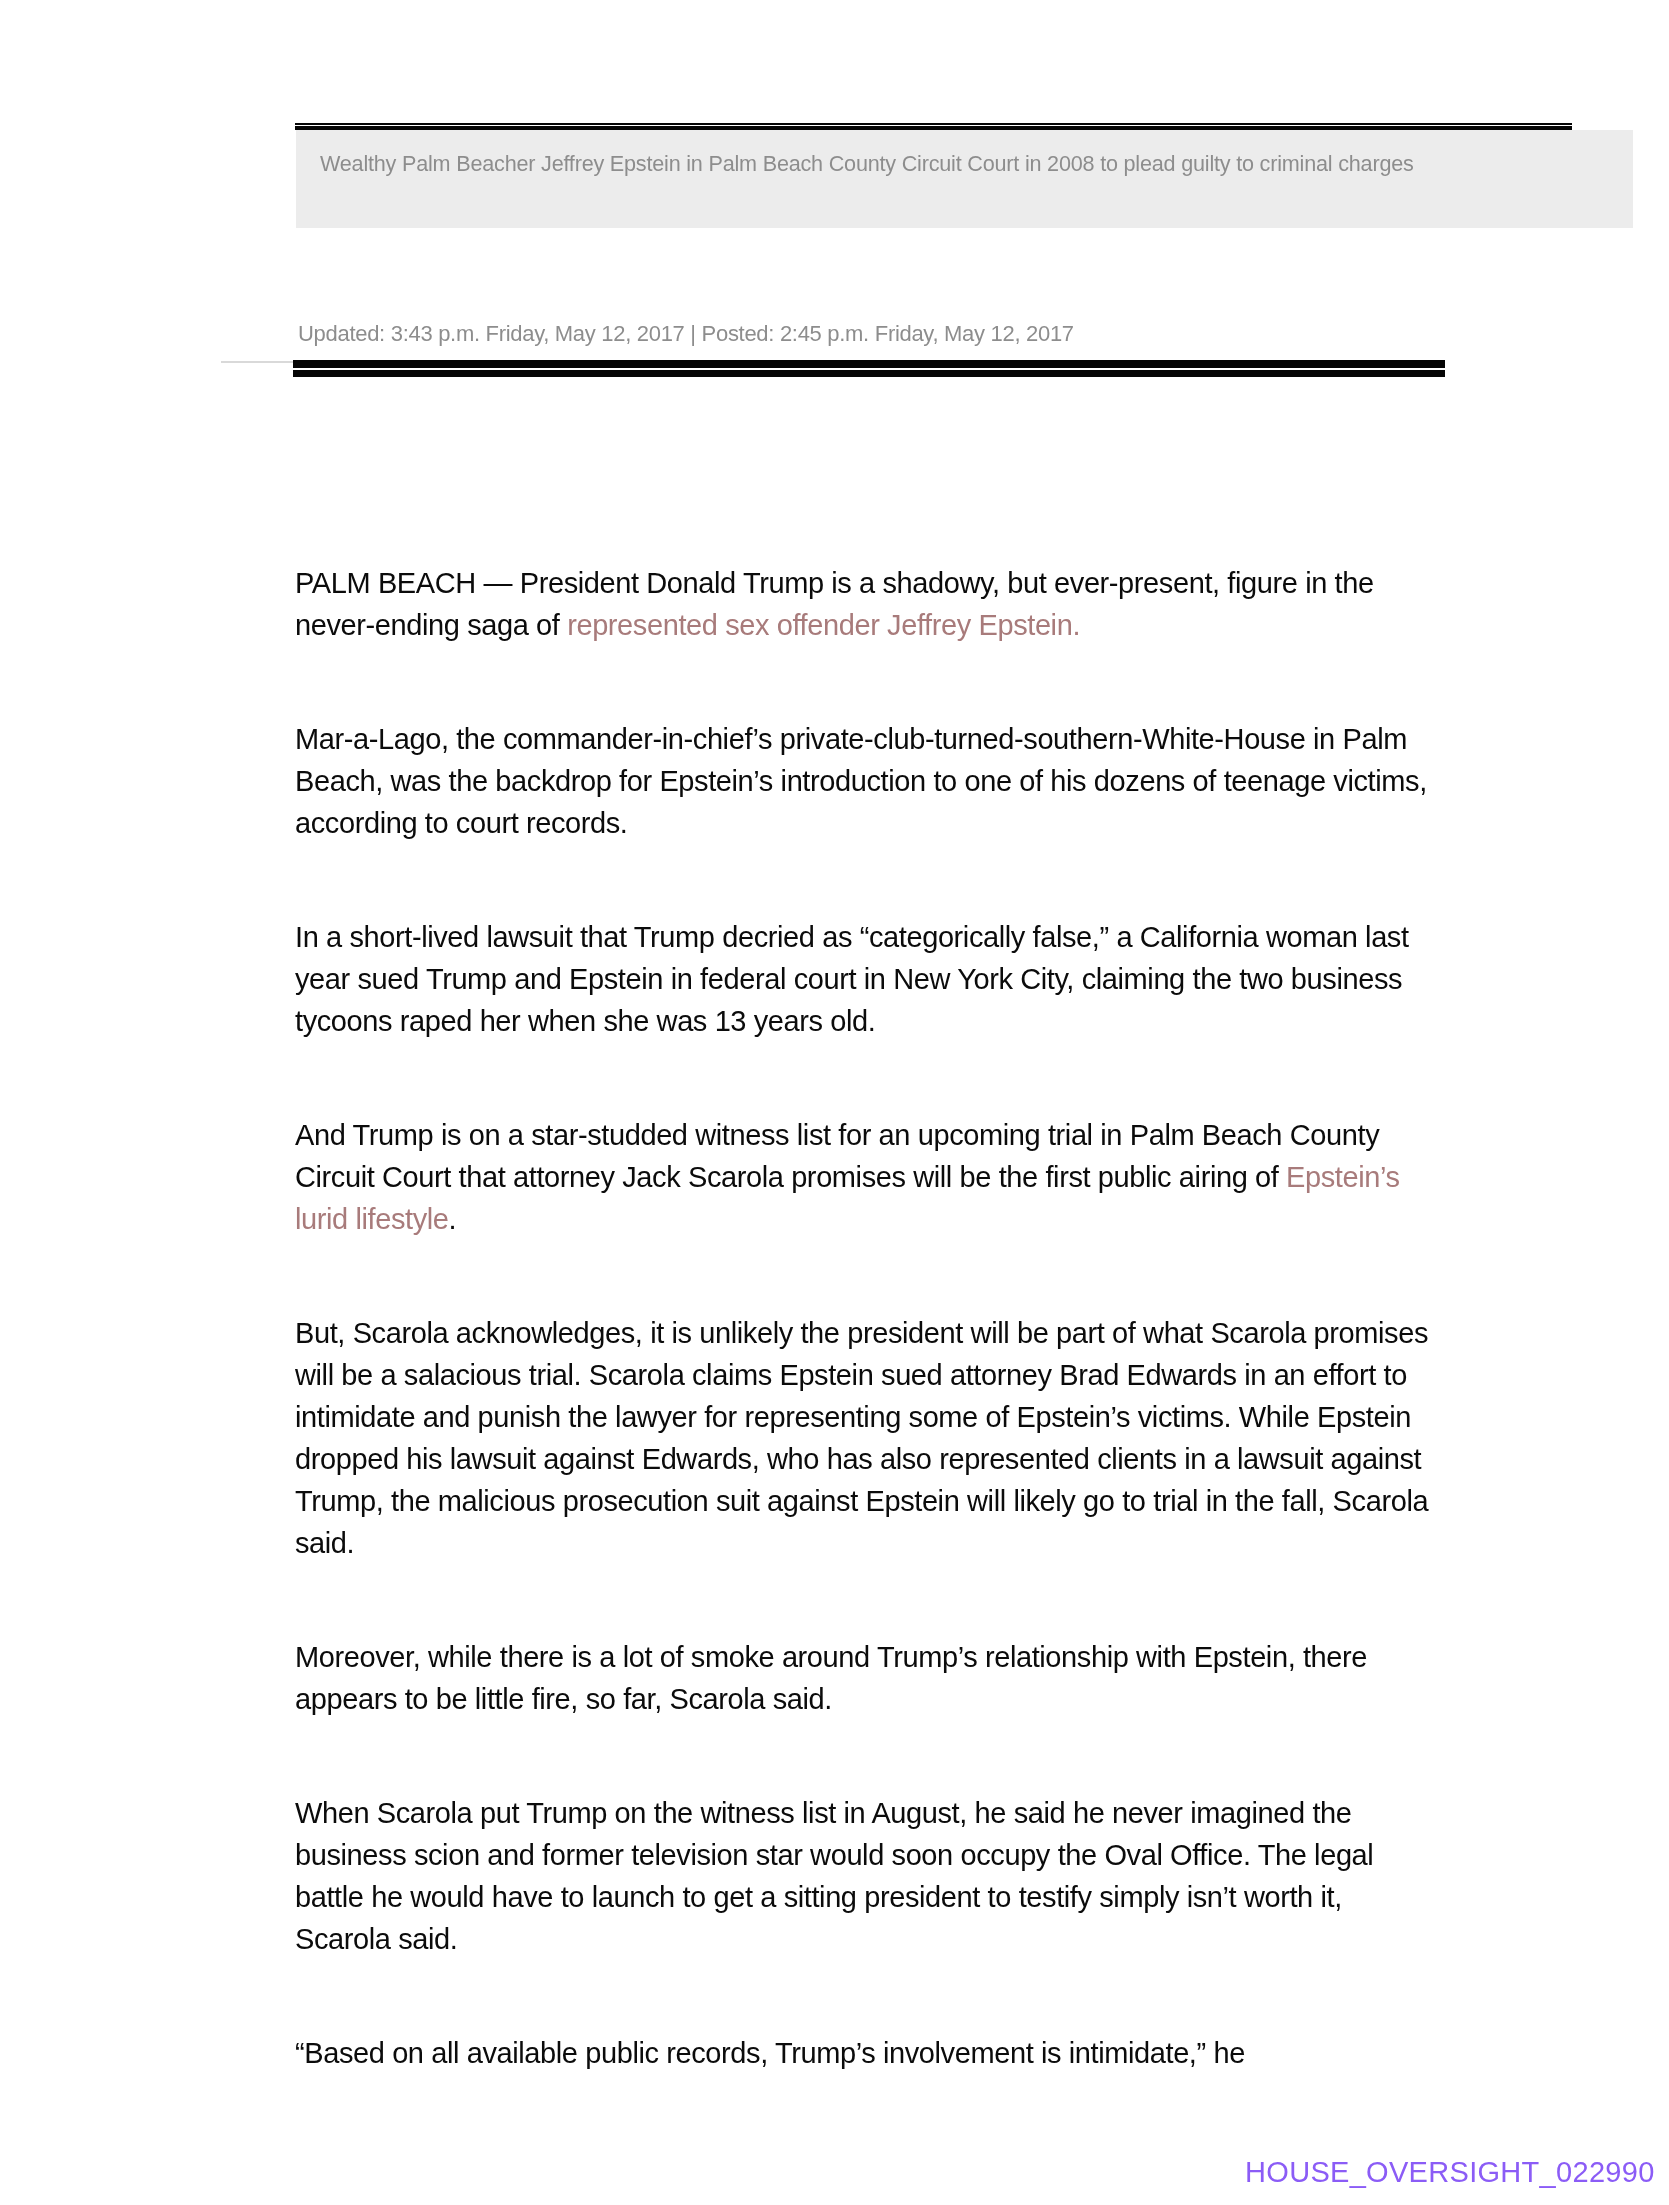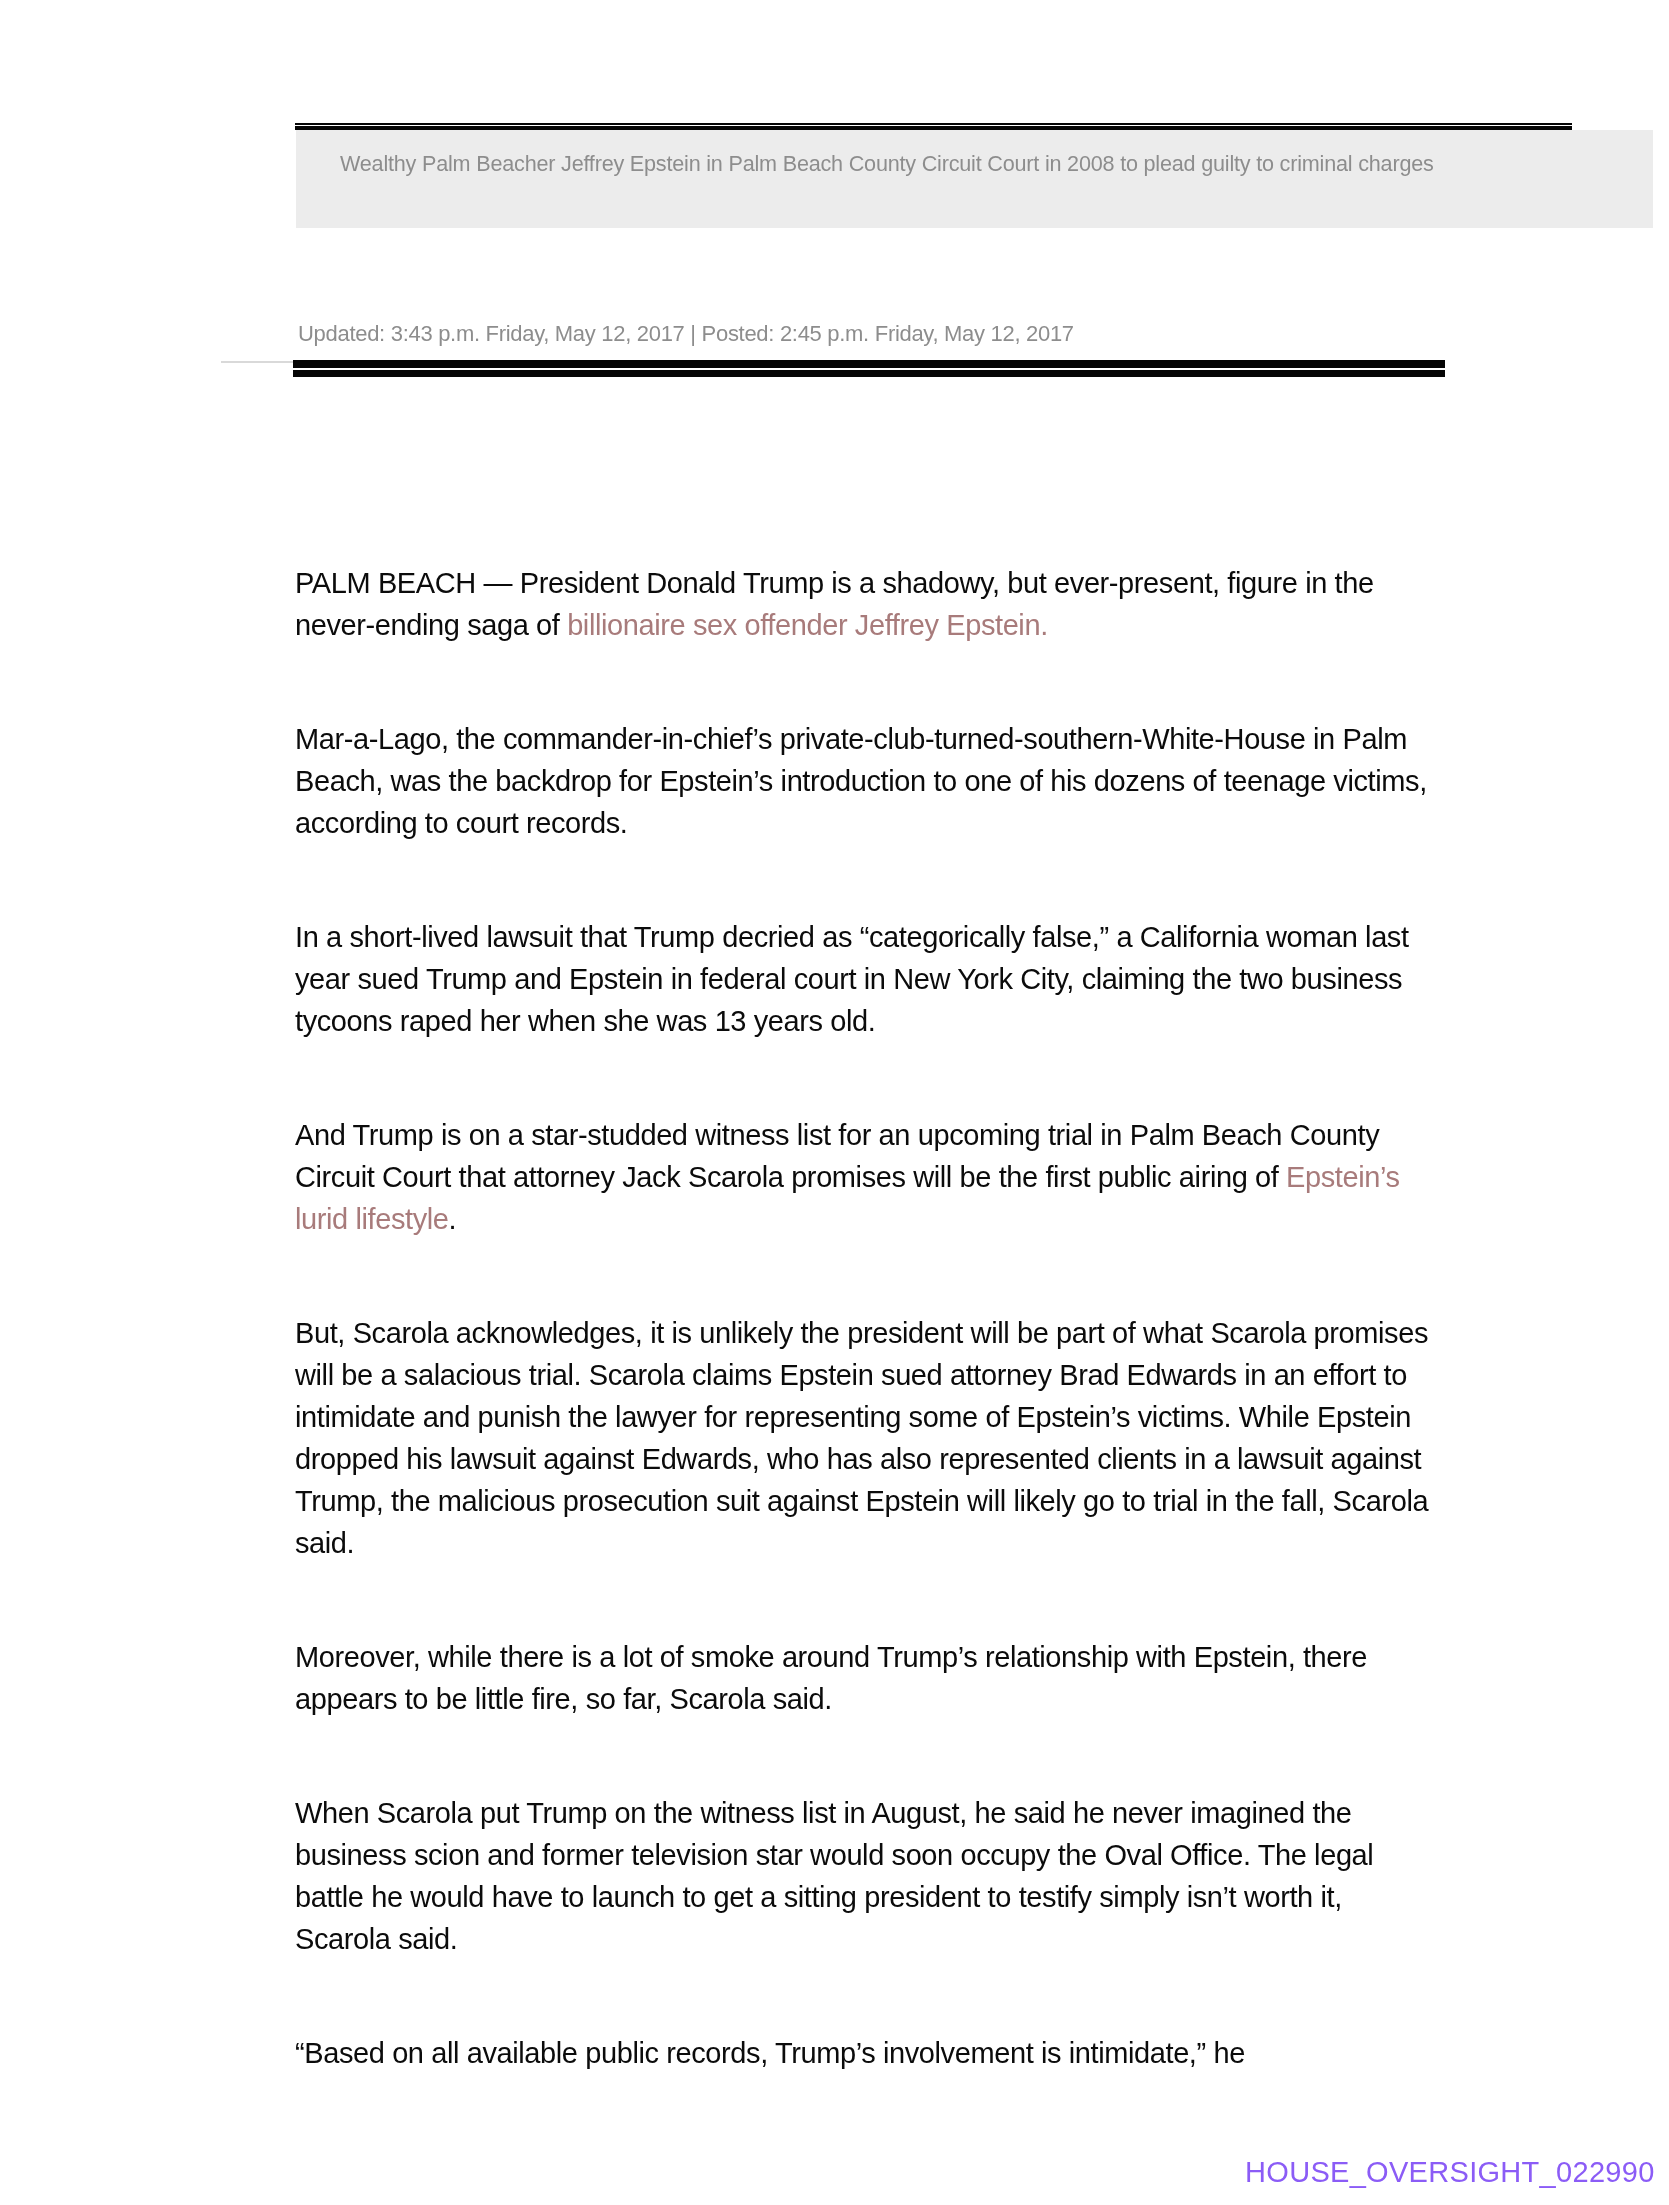--- a/index.html
+++ b/index.html
@@ -16,21 +16,20 @@
   .top-rule { position:absolute; left:295px; top:123px; width:1277px; }
   .top-rule .l1 { height:2px; background:#060606; }
   .top-rule .gap { height:1.3px; }
   .top-rule .l2 { height:3.9px; background:#060606; }
 
   
   .caption-box {
     position:absolute; left:296px; top:130px; width:1337px; height:98px;
     background:var(--caption-bg, #ececec);
     overflow:hidden;
-    padding-left:20px;
   }
   .caption-text { margin:18.3px 0 0 24px; }
   .caption-line {
     font-size:21.6px; line-height:32px; letter-spacing:-0.2px;
     color:var(--muted, #8d8d8d);
     white-space:nowrap;
   }
 
   
   .meta-line {
@@ -86,21 +85,21 @@
   <div class="meta-line">Updated: 3:43 p.m. Friday, May 12, 2017 | Posted: 2:45 p.m. Friday, May 12, 2017</div>
 
   <div class="rule-tail"></div>
   <div class="double-rule">
     <div class="b1"></div>
     <div class="bgap"></div>
     <div class="b2"></div>
   </div>
 
   <div class="article">
-      <p><span class="run">PALM BEACH — President Donald Trump is a shadowy, but ever-present, figure in the never-ending saga of </span><span class="link">billionaire sex offender Jeffrey Epstein.</span></p>
+      <p><span class="run">PALM BEACH — President Donald Trump is a shadowy, but ever-present, figure in the never-ending saga of </span><span class="link">represented sex offender Jeffrey Epstein.</span></p>
       <p><span class="run">Mar-a-Lago, the commander-in-chief’s private-club-turned-southern-White-House in Palm Beach, was the backdrop for Epstein’s introduction to one of his dozens of teenage victims, according to court records.</span></p>
       <p><span class="run">In a short-lived lawsuit that Trump decried as “categorically false,” a California woman last year sued Trump and Epstein in federal court in New York City, claiming the two business tycoons raped her when she was 13 years old.</span></p>
       <p><span class="run">And Trump is on a star-studded witness list for an upcoming trial in Palm Beach County Circuit Court that attorney Jack Scarola promises will be the first public airing of </span><span class="link">Epstein’s lurid lifestyle</span><span class="run">.</span></p>
       <p><span class="run">But, Scarola acknowledges, it is unlikely the president will be part of what Scarola promises will be a salacious trial. Scarola claims Epstein sued attorney Brad Edwards in an effort to intimidate and punish the lawyer for representing some of Epstein’s victims. While Epstein dropped his lawsuit against Edwards, who has also represented clients in a lawsuit against Trump, the malicious prosecution suit against Epstein will likely go to trial in the fall, Scarola said.</span></p>
       <p><span class="run">Moreover, while there is a lot of smoke around Trump’s relationship with Epstein, there appears to be little fire, so far, Scarola said.</span></p>
       <p><span class="run">When Scarola put Trump on the witness list in August, he said he never imagined the business scion and former television star would soon occupy the Oval Office. The legal battle he would have to launch to get a sitting president to testify simply isn’t worth it, Scarola said.</span></p>
       <p><span class="run">“Based on all available public records, Trump’s involvement is intimidate,” he</span></p>
     </div>
 
   <div class="footer-id">HOUSE_OVERSIGHT_022990</div>

